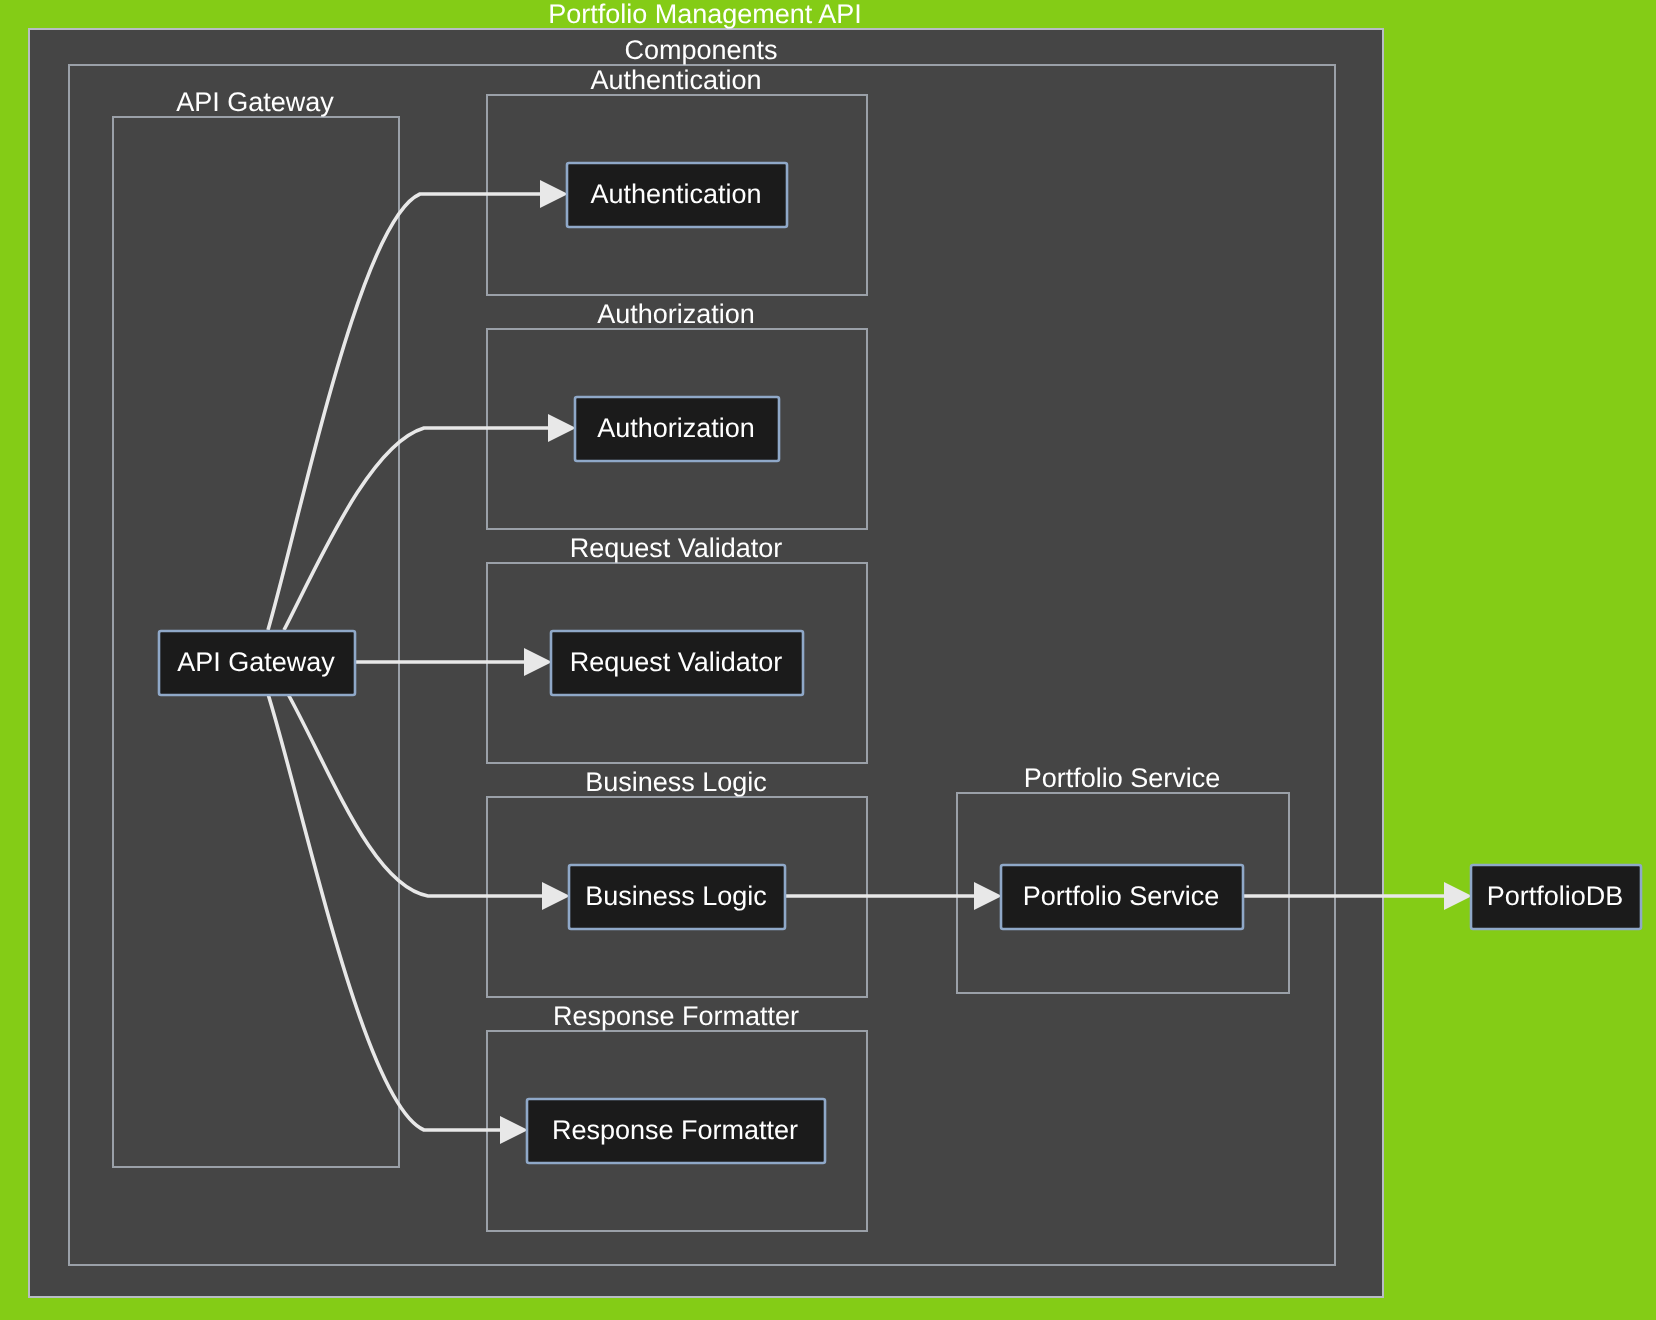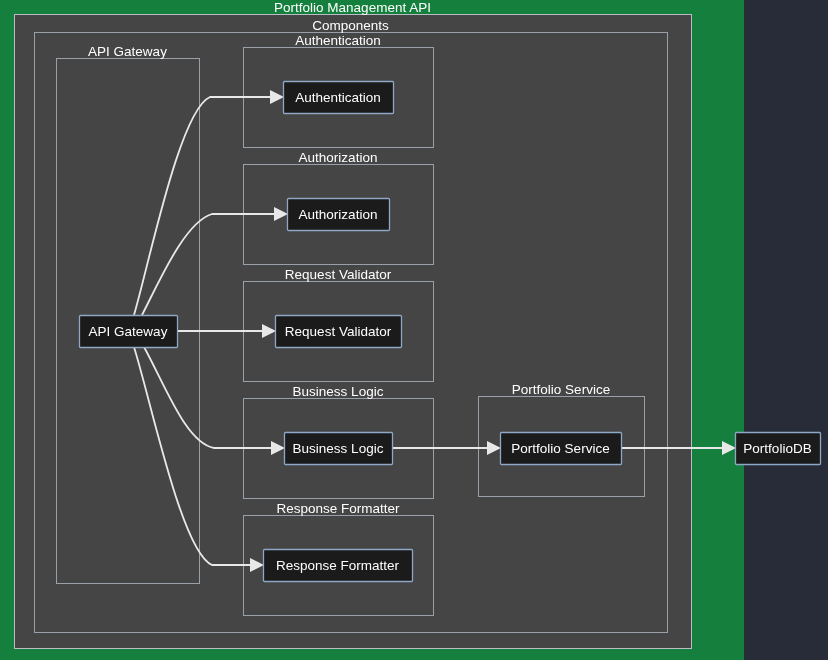--- a/index.html
+++ b/index.html
@@ -8,23 +8,23 @@
     background: #282c38;
   }
   body {
     width: 828px;
     height: 660px;
     overflow: hidden;
     font-family: "Liberation Sans", sans-serif;
   }
   #diagram-root {
     position: relative;
-    width: 744px;
+    width: 828px;
     height: 660px;
-    background: #15803d;
+    background: #84cc16;
   }
   svg#diagram-svg {
     position: absolute;
     top: 0;
     left: 0;
     width: 828px;
     height: 660px;
     display: block;
   }
   .cluster-rect {

